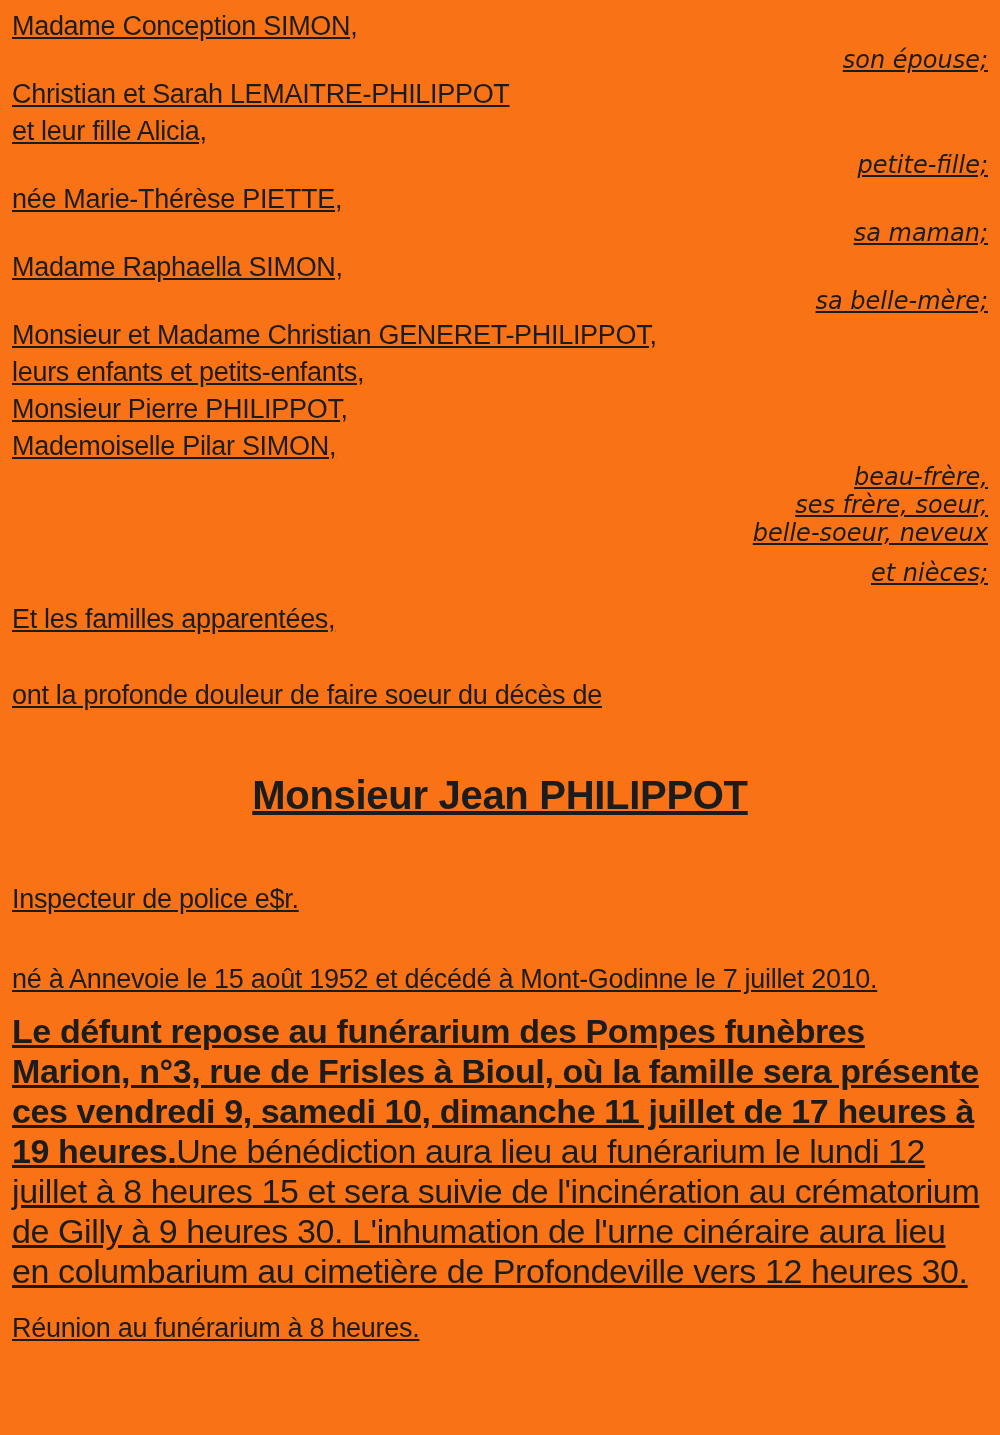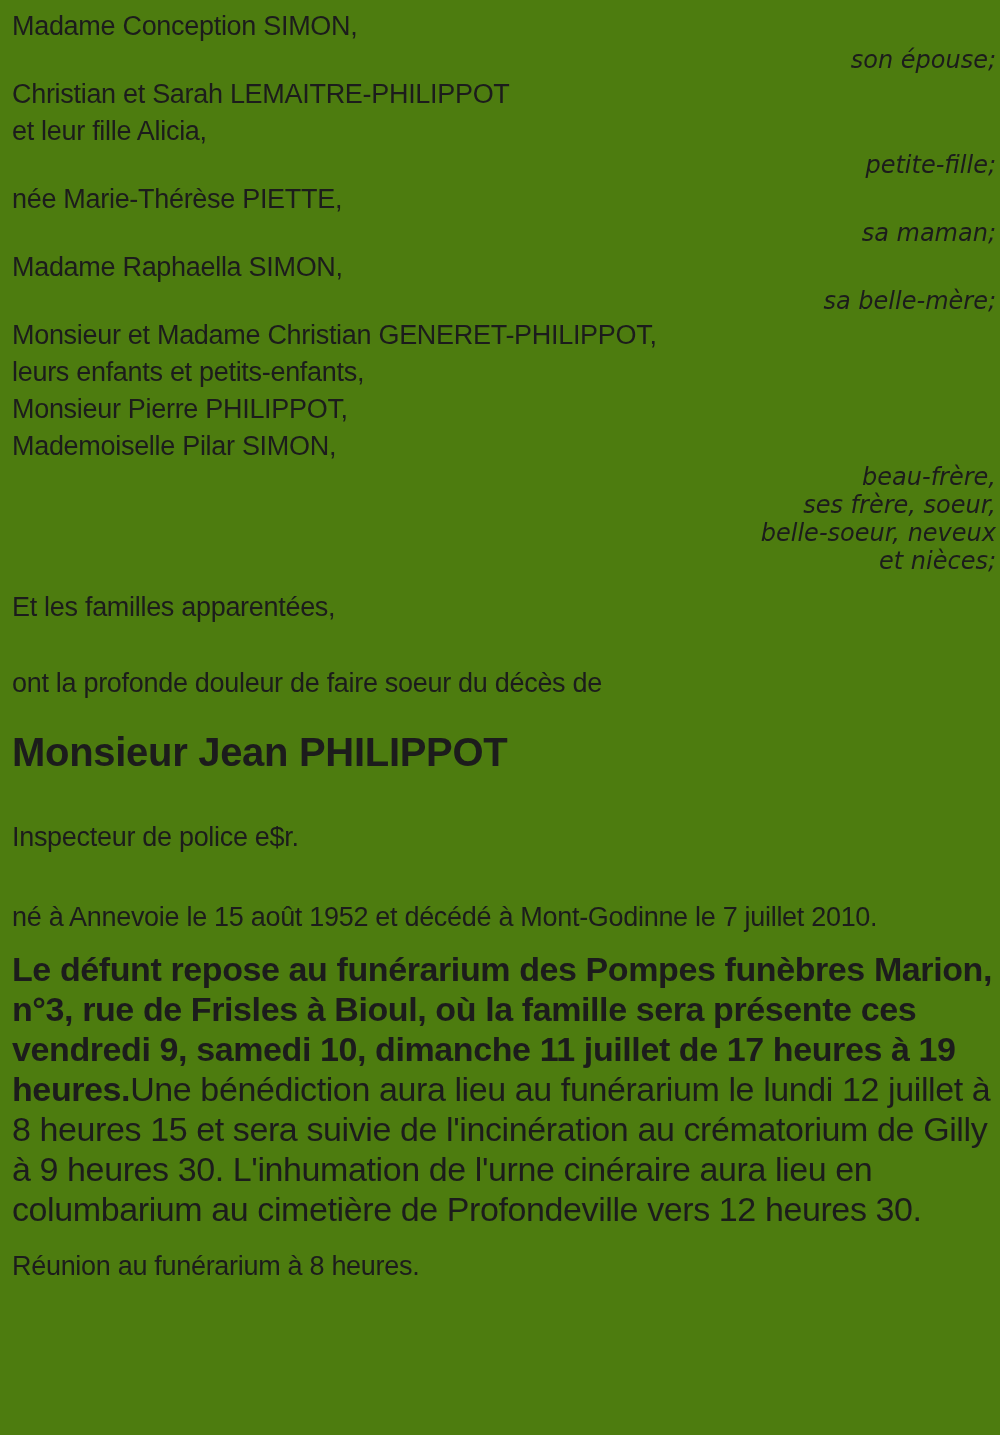--- a/index.html
+++ b/index.html
@@ -5,62 +5,64 @@
   html, body {
     margin: 0;
     padding: 0;
     background: #ffffff;
   }
   .page {
     position: relative;
     width: 1000px;
     height: 1435px;
     box-sizing: border-box;
-    padding: 8px 4px 0 12px;
-    background: #4d7c0f;
+    padding: 8px 12px 0 12px;
+    background: #f97316;
     color: #1c1c1c;
     font-family: "Liberation Sans", sans-serif;
     overflow: hidden;
+    text-decoration: underline;
   }
   
   .name {
     font-size: 27px;
     line-height: 37px;
     letter-spacing: -0.3px;
     text-align: left;
     white-space: nowrap;
   }
   
   .rel {
     font-size: 24px;
     line-height: 31px;
     text-align: right;
     font-style: italic;
     font-family: "DejaVu Sans", sans-serif;
     white-space: nowrap;
   }
   .rel.tight { line-height: 25px; }
-  .rel.gap-top { }
+  .rel.gap-top { margin-top: 12px; }
   .name.gap-top { margin-top: 12px; }
 
   .announcement {
     margin-top: 39px;
     font-size: 27px;
     line-height: 37px;
     letter-spacing: -0.3px;
   }
   .deceased-name {
-    margin-top: 26px;
+    margin-top: 57px;
     font-size: 40px;
     line-height: 48px;
     font-weight: bold;
     letter-spacing: -0.3px;
+    text-align: center;
   }
   .profession {
-    margin-top: 43px;
+    margin-top: 62px;
     font-size: 27px;
     line-height: 37px;
     letter-spacing: -0.3px;
   }
   .life-dates {
     margin-top: 43px;
     font-size: 27px;
     line-height: 37px;
     letter-spacing: -0.3px;
   }

